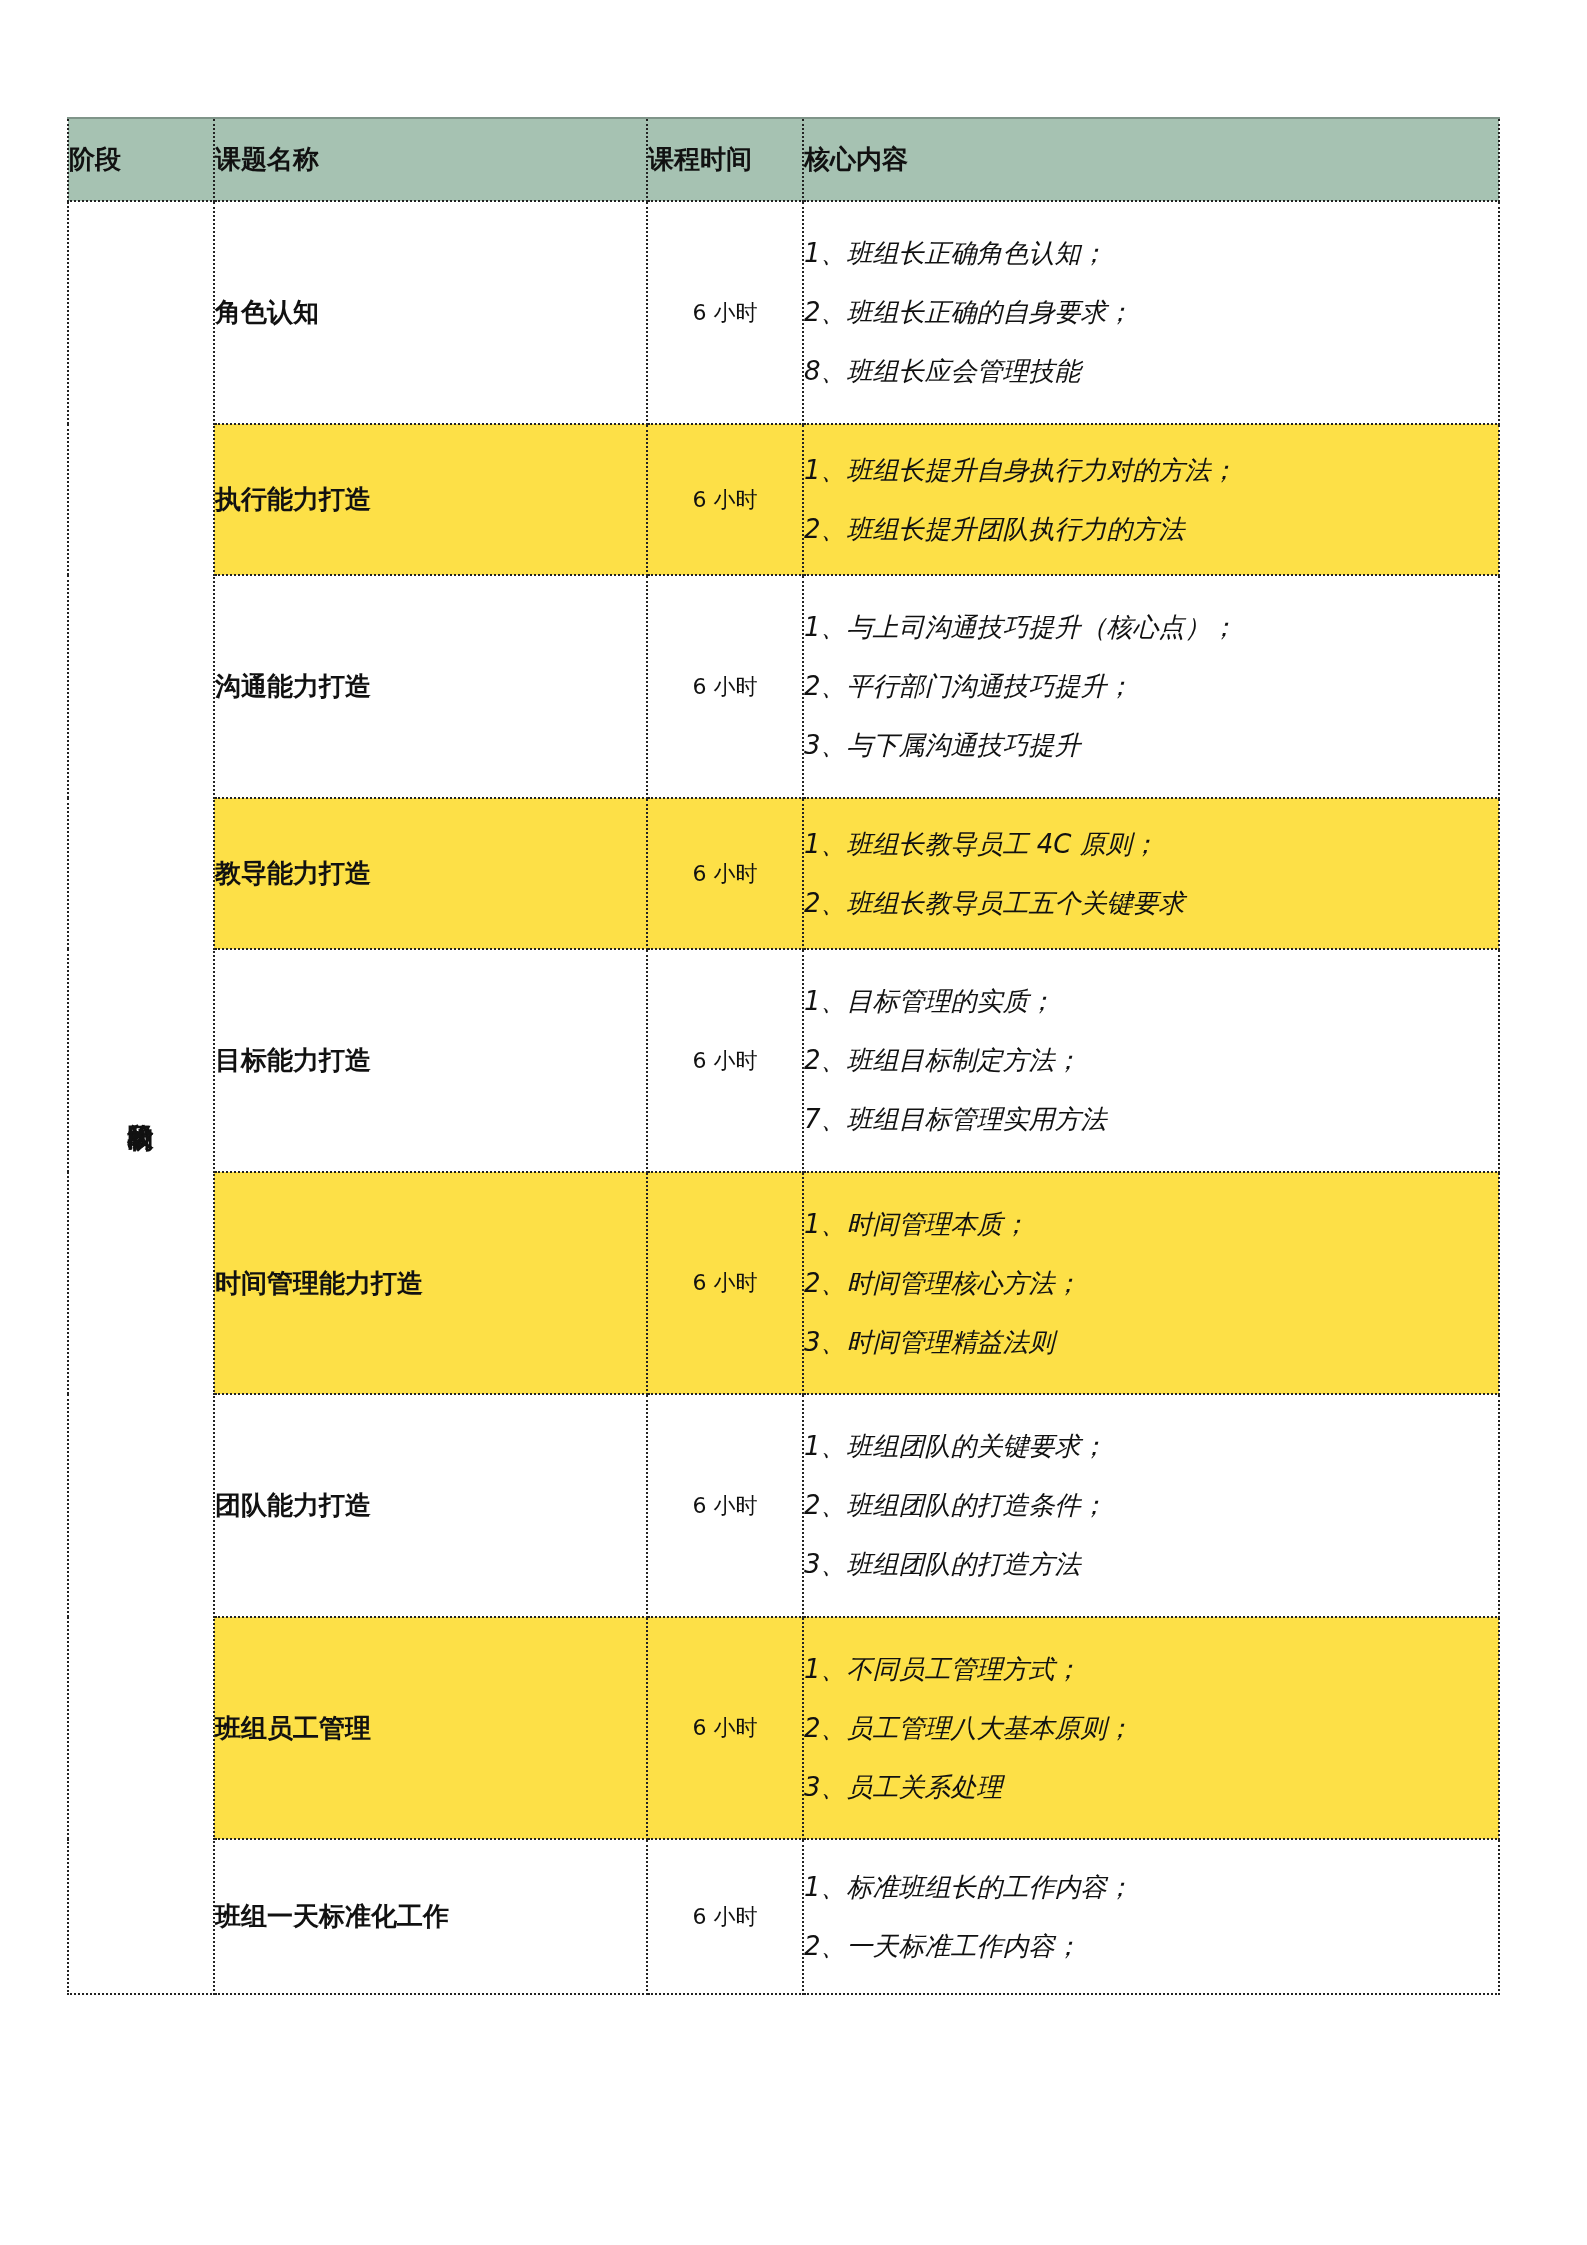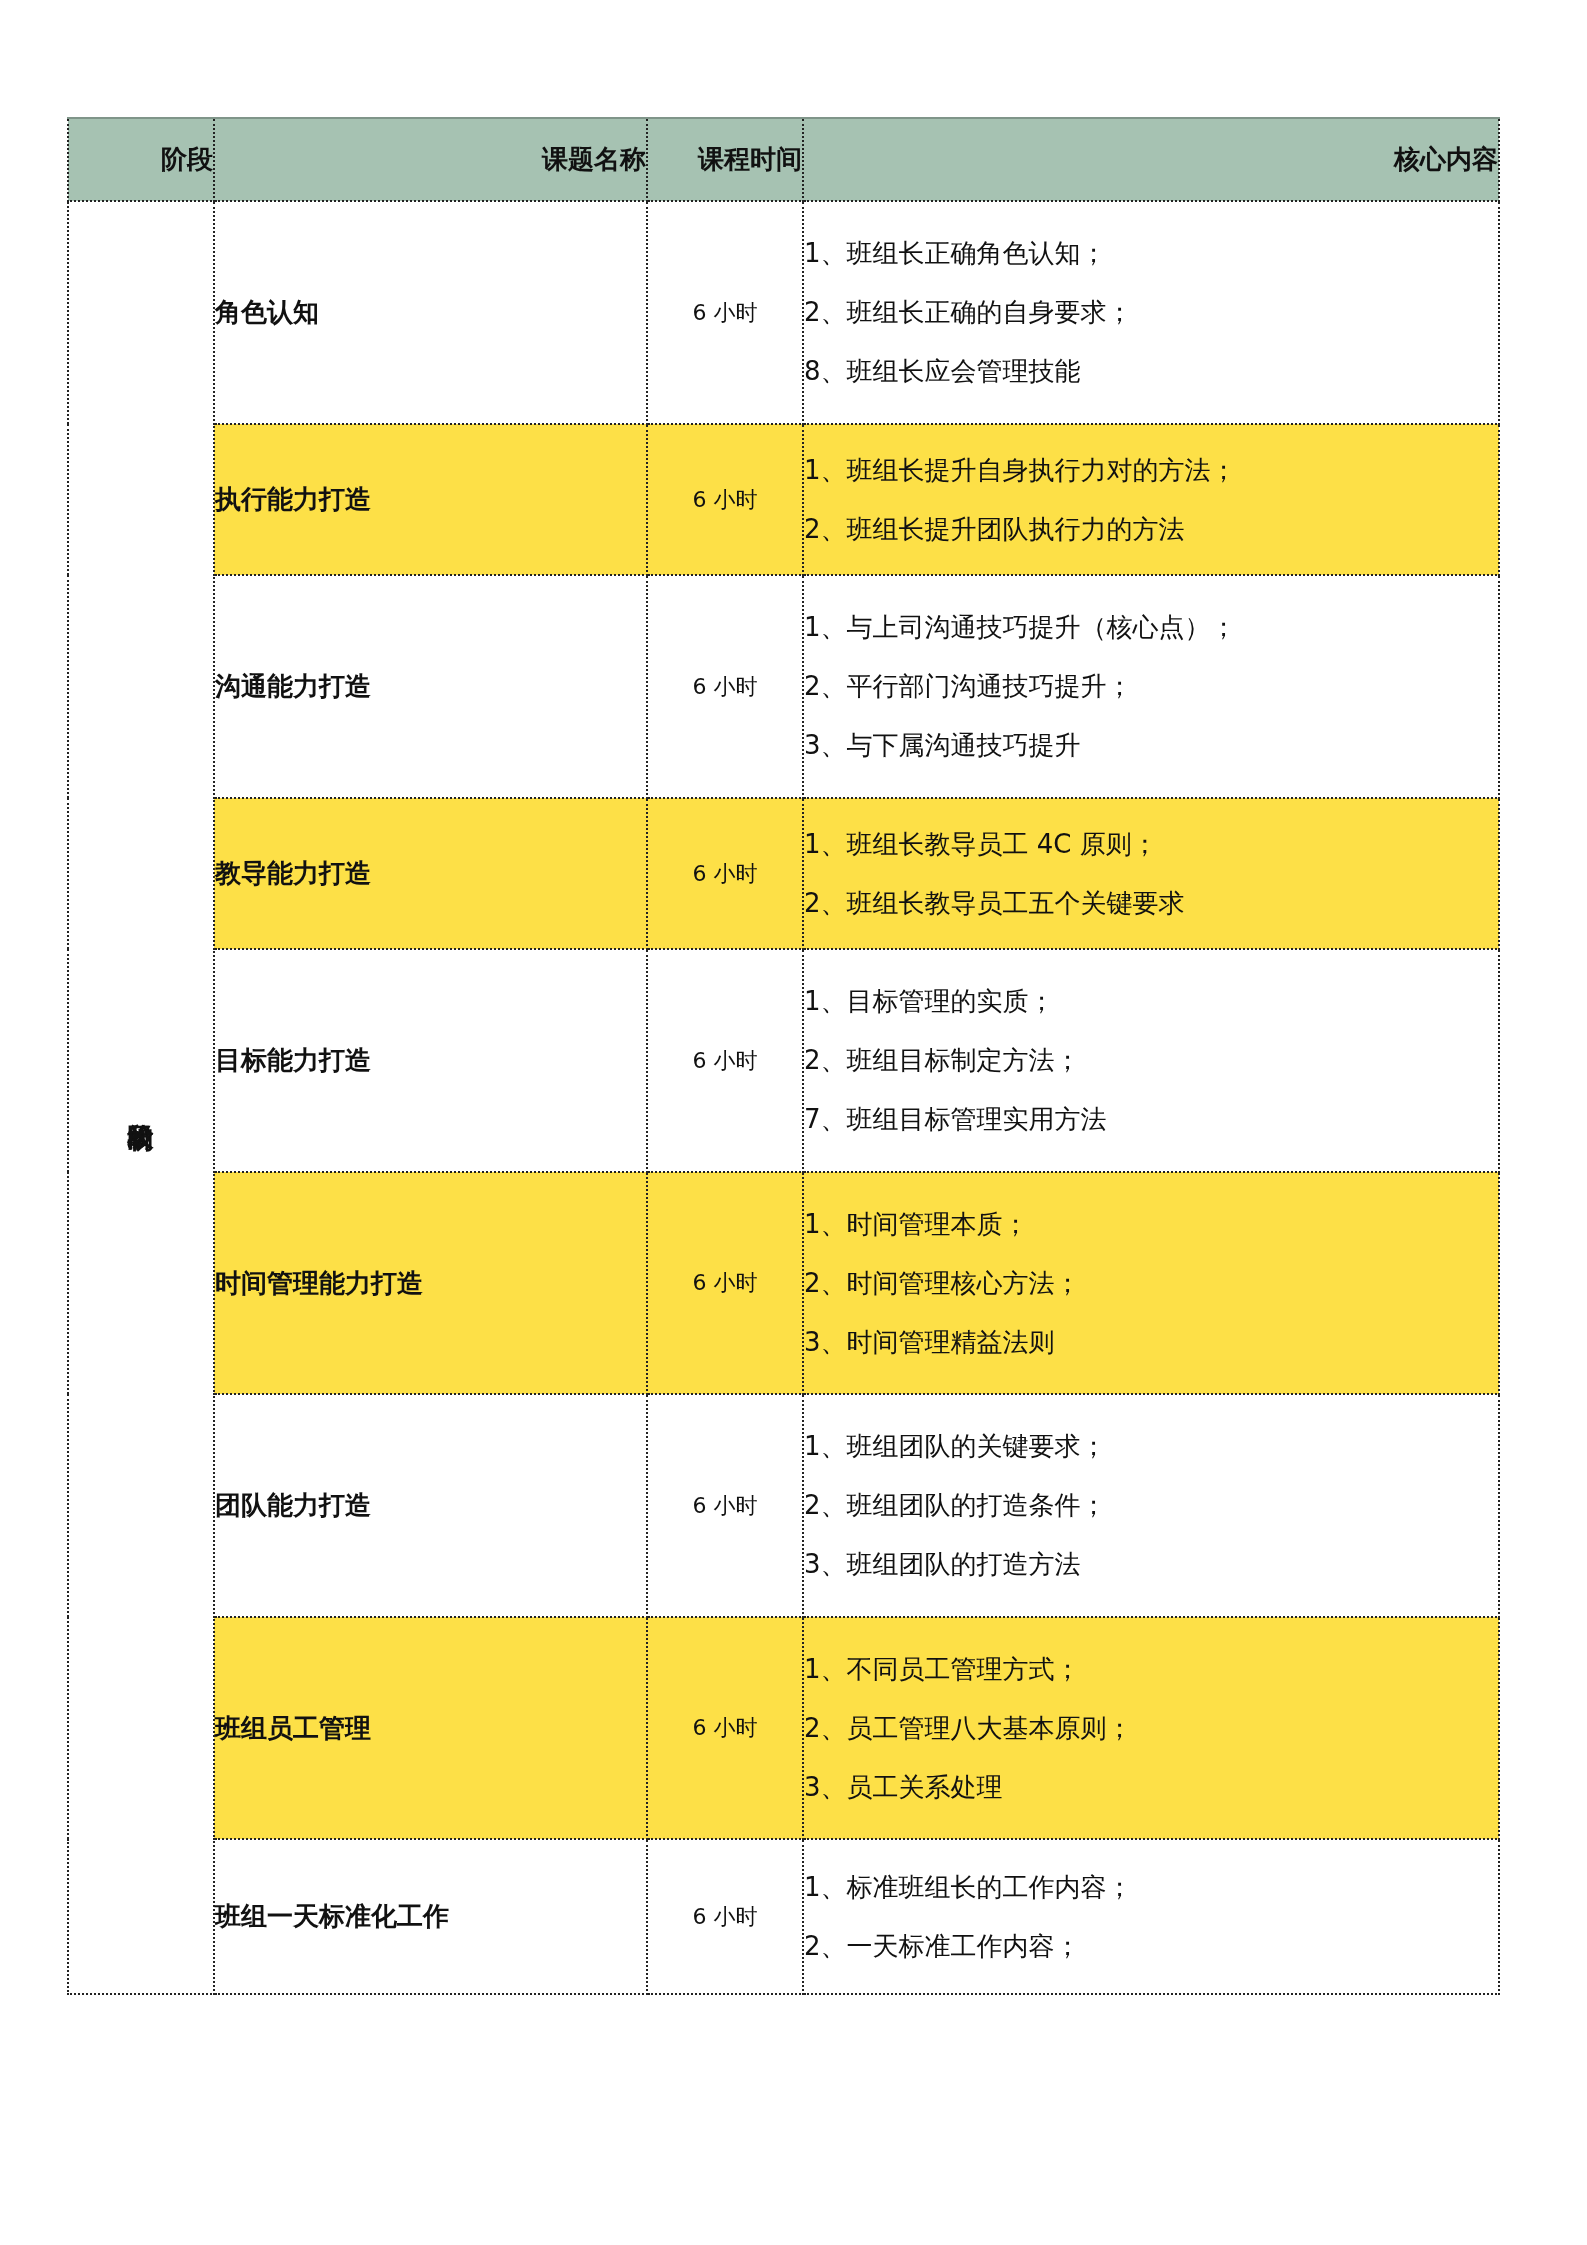--- a/index.html
+++ b/index.html
@@ -20,21 +20,21 @@
   table.course-table th, table.course-table td {
     border: 2px dotted #222222;
     padding: 0;
     vertical-align: middle;
   }
   table.course-table thead tr { height: 83px; }
   table.course-table thead th {
     background: #a6c2b2;
     font-weight: bold;
     font-size: 26px;
-    text-align: right;
+    text-align: left;
     border-top: 2px solid #7f9589;
     color: #111111;
   }
   tr.band td.shade { background: #fde047; }
   td.stage-cell {
     background: #ffffff;
     text-align: center;
     vertical-align: middle;
   }
   .stage-vertical {
@@ -48,21 +48,21 @@
   }
   td.name-cell {
     text-align: left; font-weight: bold; font-size: 26px;
   }
   td.time-cell {
     text-align: center; padding-left: 16px; font-size: 22px;
   }
   td.content-cell {
     text-align: left; padding-left: 16px; font-size: 26px;
   }
-  .content-line { display: block; line-height: 59px; white-space: nowrap; }
+  .content-line { display: block; line-height: 59px; white-space: nowrap; font-style: italic; }
   .r-3 { height: 223px; }
   .r-2 { height: 151px; }
   .r-3b { height: 222px; }
   .r-last { height: 155px; }
 </style>
 </head>
 <body>
 
 <div class="page">
   <table class="course-table">

